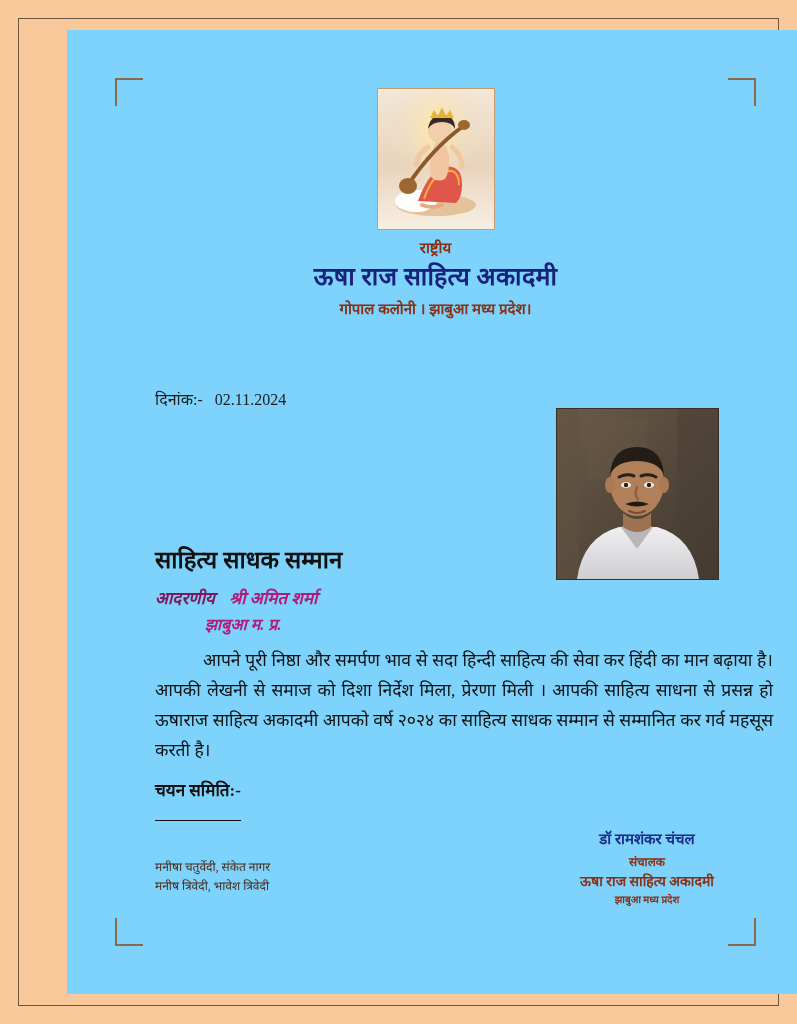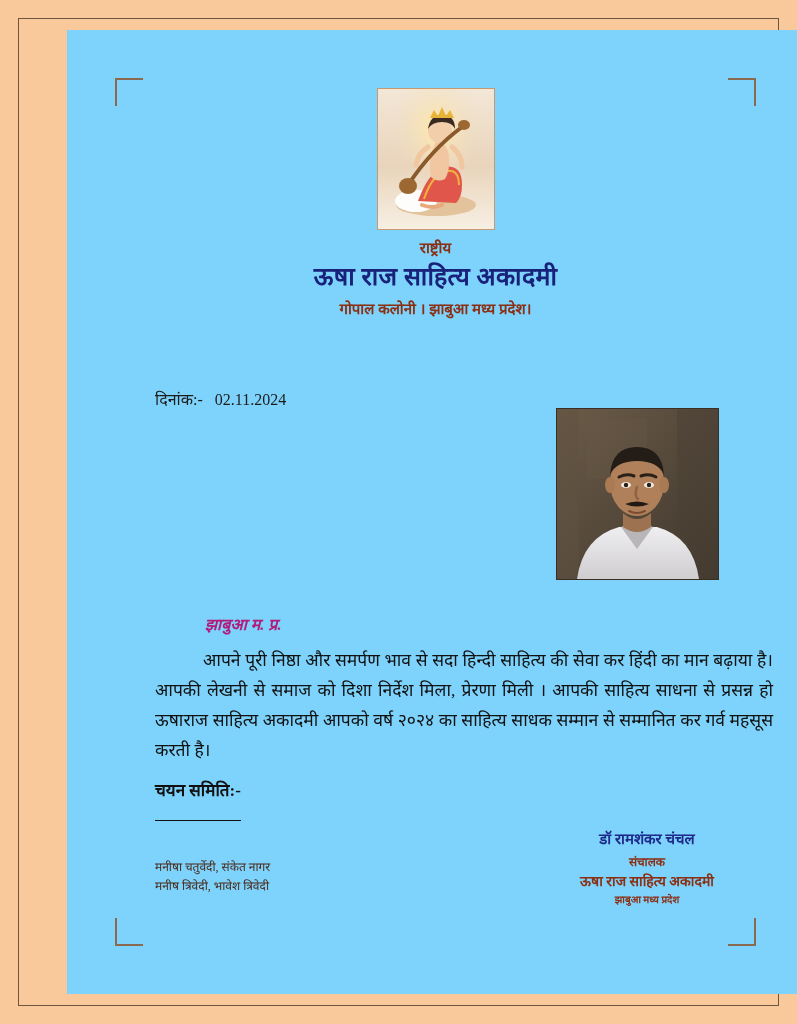--- a/index.html
+++ b/index.html
@@ -350,21 +350,26 @@
         <circle cx="92" cy="76" r="2.2" fill="#2b1d12"></circle>
 
         <path d="M80 78 q-3 9 1 12" stroke="#8f6242" stroke-width="2.5" fill="none" stroke-linecap="round"></path>
 
         <path d="M68 95 q12 -5 24 0 q-12 5 -24 0 z" fill="#221a14"></path>
 
         <path d="M72 102 q8 4 16 0" stroke="#7a4a33" stroke-width="2" fill="none" stroke-linecap="round"></path>
       </svg>
     </div>
 
-
+    <div class="award-title">साहित्य साधक सम्मान</div>
+
+    <div class="honoree-salut">
+      <span>आदरणीय</span>
+      <span class="honoree-name">श्री अमित शर्मा</span>
+    </div>
     <div class="honoree-place">झाबुआ म. प्र.</div>
 
     <div class="body-text">आपने पूरी निष्ठा और समर्पण भाव से सदा हिन्दी साहित्य की सेवा कर हिंदी का मान बढ़ाया है। आपकी लेखनी से समाज को दिशा निर्देश मिला, प्रेरणा मिली । आपकी साहित्य साधना से प्रसन्न हो ऊषाराज साहित्य अकादमी आपको वर्ष २०२४ का साहित्य साधक सम्मान से सम्मानित कर गर्व महसूस करती है।</div>
 
     <div class="committee-head">चयन समिति:-</div>
     <div class="committee-list">
       <div>मनीषा चतुर्वेदी, संकेत नागर</div>
       <div>मनीष त्रिवेदी, भावेश त्रिवेदी</div>
     </div>
 

